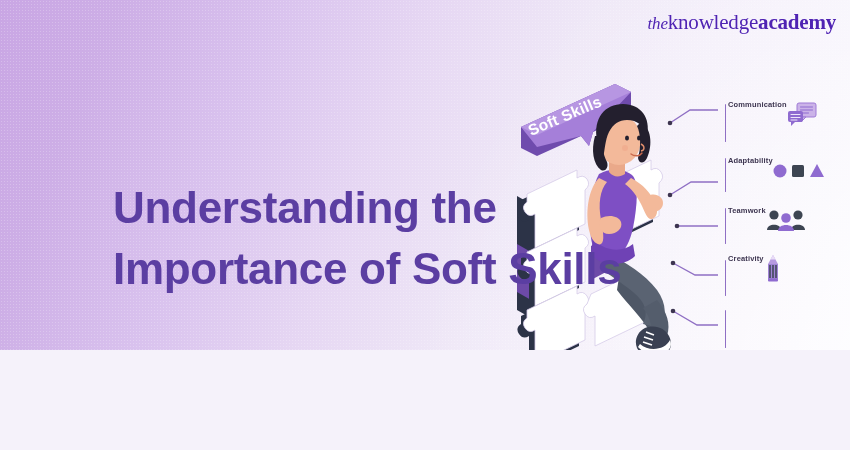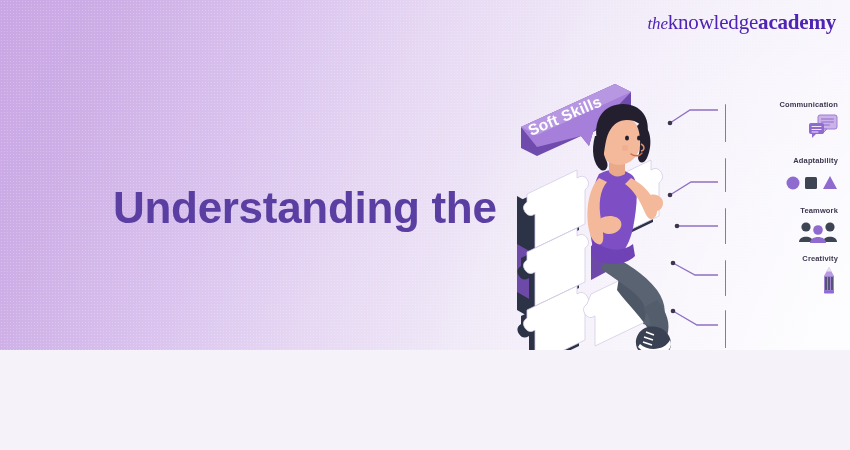--- a/index.html
+++ b/index.html
@@ -54,21 +54,21 @@
   .headline .l { display:block; white-space:nowrap; }
 
   
   .art { position:absolute; left:505px; top:78px; width:345px; height:300px; z-index:4; }
   .art svg { display:block; }
 
   
   .skills { position:absolute; left:700px; top:100px; width:150px; height:262px; z-index:5; }
   .skill {
     position:absolute; left:28px;
-    display:flex; flex-direction:column; align-items:flex-end;
+    display:flex; flex-direction:row; align-items:flex-start;
     width:110px;
   }
   .skill .lbl {
     font-size:7.5px;
     font-weight:700;
     color:#3d3550;
     letter-spacing:0.15px;
     white-space:nowrap;
     margin-bottom:3px;
   }
@@ -91,20 +91,21 @@
 <body>
 
 <div class="banner">
 
   <div class="logo">
     <span class="w1">the</span><span class="w2">knowledge</span><span class="w3">academy</span>
   </div>
 
   <div class="headline">
     <span class="l">Understanding the</span>
+    <span class="l">Importance of Soft Skills</span>
   </div>
 
   <div class="art">
     <svg width="345" height="300" viewBox="0 0 345 300" xmlns="http://www.w3.org/2000/svg">
       <defs>
         <clipPath id="bulbClip">
             <path d="M0 0h40v40H0z"></path>
           </clipPath>
       </defs>
 

